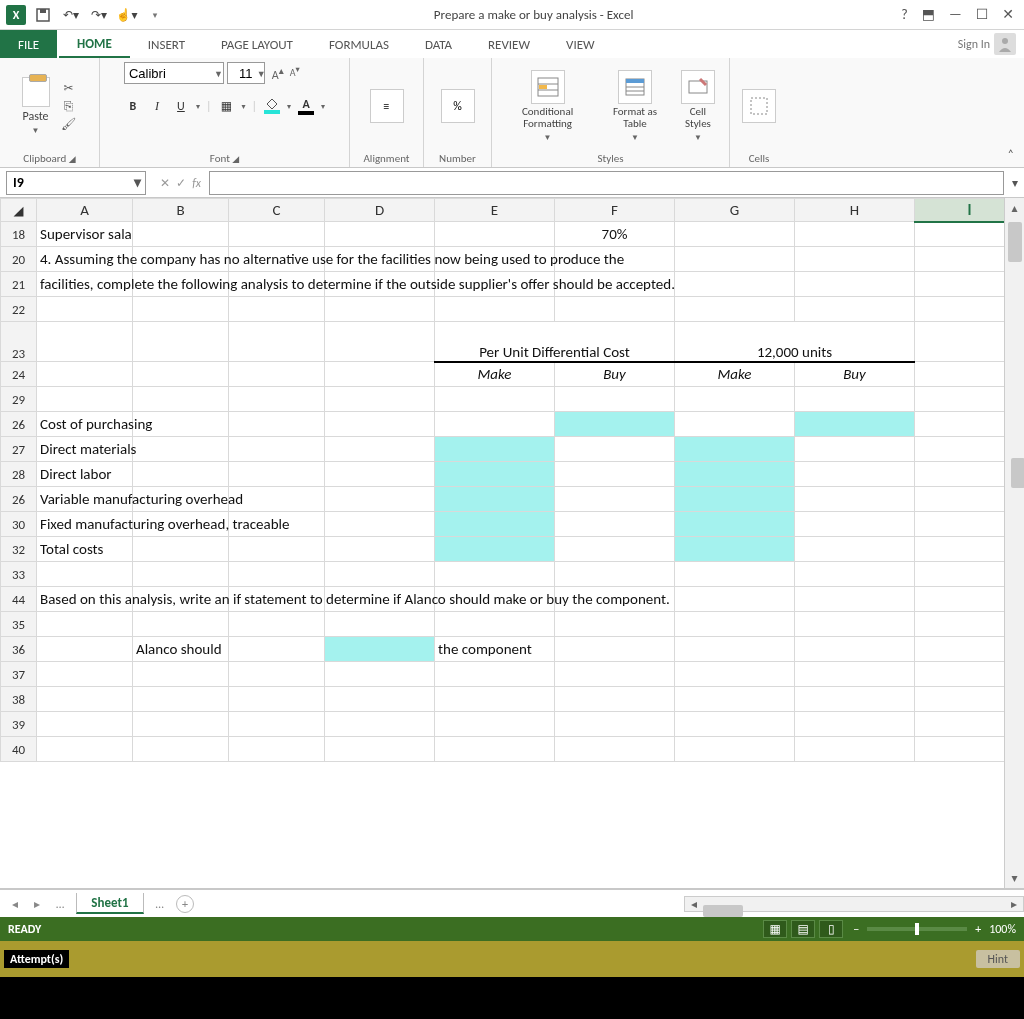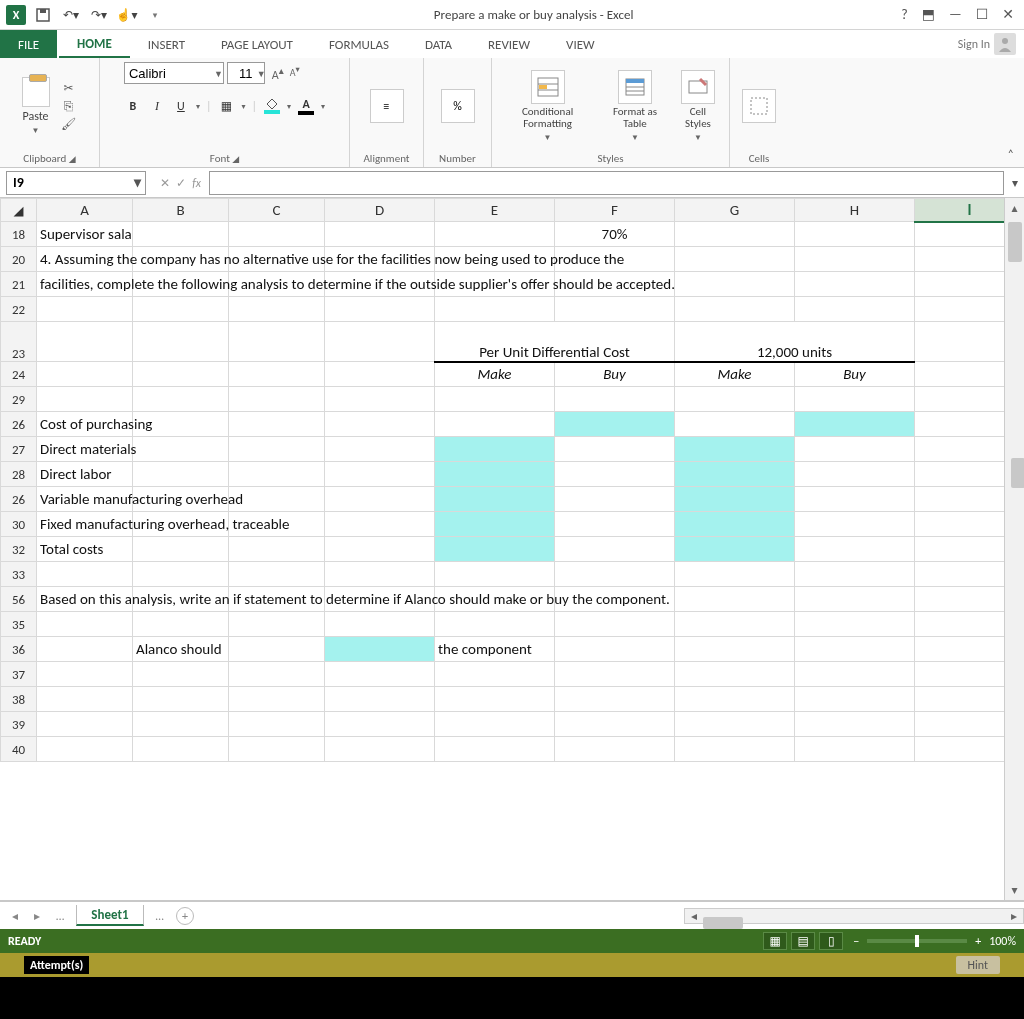--- a/index.html
+++ b/index.html
@@ -82,21 +82,21 @@
   .hscrollbar .htrack{ flex:1; position:relative;}
   .hscrollbar .hthumb{ position:absolute; left:0; top:1px; height:12px; width:40px; background:#c8c8c8; border-radius:2px;}
   
   .statusbar { height:24px; background:#3b6e22; color:#fff; display:flex; align-items:center; font-size:12px; padding:0 8px;}
   .statusbar .viewbtns { margin-left:auto; display:flex; gap:4px;}
   .statusbar .vbtn { width:24px; height:18px; background:#2f5a1b; display:flex; align-items:center; justify-content:center; cursor:pointer; border:1px solid #5a8a45;}
   .statusbar .zoom { display:flex; align-items:center; gap:8px; margin-left:10px;}
   .statusbar .zoom .slider { width:100px; height:4px; background:#5a8a45; position:relative;}
   .statusbar .zoom .slider .knob{ position:absolute; left:48px; top:-4px; width:4px; height:12px; background:#fff;}
   
-  .attemptbar { height:24px; background:#aa9b2f; display:flex; align-items:center; padding:0 24px; color:#fff;}
+  .attemptbar { height:36px; background:#aa9b2f; display:flex; align-items:center; padding:0 4px; color:#fff;}
   .attemptbar .lbl { background:#000; padding:2px 6px; font-weight:bold; font-size:12px;}
   .attemptbar .hint { margin-left:auto; background:#c8c0a0; color:#555; padding:2px 12px; border-radius:2px; cursor:pointer;}
   .blackbar { height:42px; background:#000; }
   svg { display:block; }
 </style>
 </head>
 <body>
 
 <div class="titlebar">
   <div class="qat">
@@ -470,21 +470,21 @@
             <td class="cell" style=""></td>
             <td class="cell" style=""></td>
             <td class="cell" style=""></td>
             <td class="cell" style=""></td>
             <td class="cell" style=""></td>
             <td class="cell" style=""></td>
             <td class="cell" style=""></td>
             <td class="cell" style=""></td>
           </tr>
           <tr>
-            <th class="rowhead">56</th>
+            <th class="rowhead">44</th>
             <td class="cell nowrap" style="position:relative;">Based on this analysis, write an if statement to determine if Alanco should make or buy the component.</td>
             <td class="cell" style=""></td>
             <td class="cell" style=""></td>
             <td class="cell" style=""></td>
             <td class="cell" style=""></td>
             <td class="cell" style=""></td>
             <td class="cell" style=""></td>
             <td class="cell" style=""></td>
             <td class="cell" style=""></td>
           </tr>

